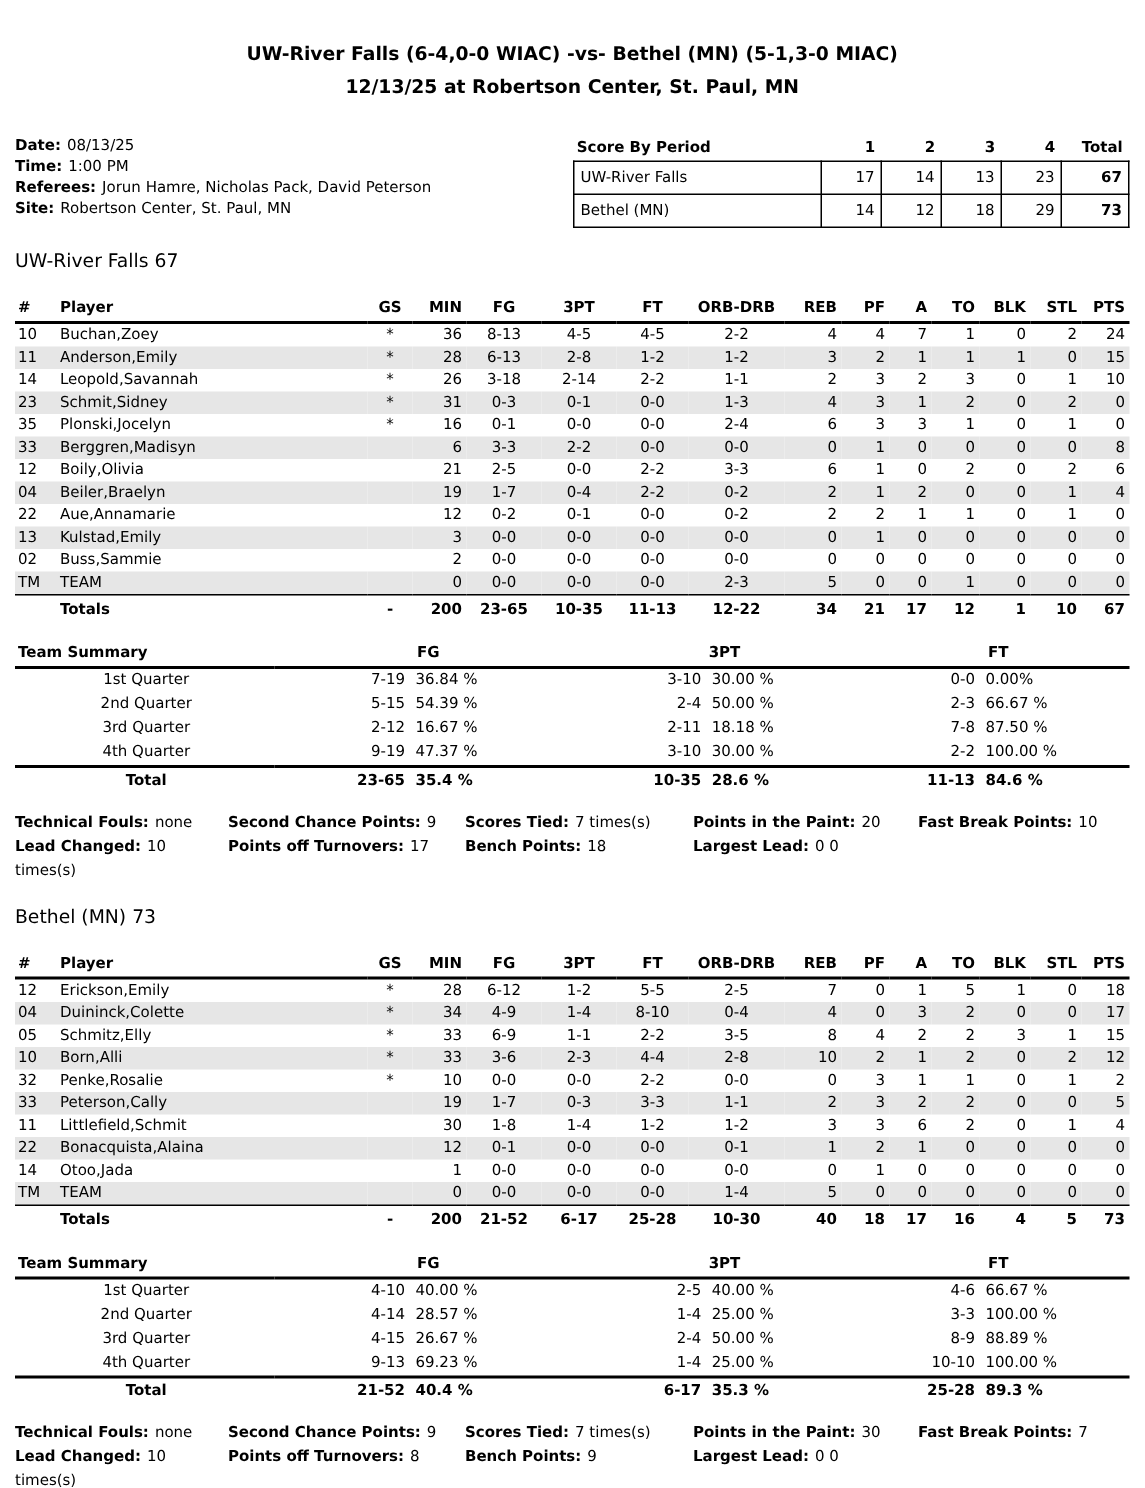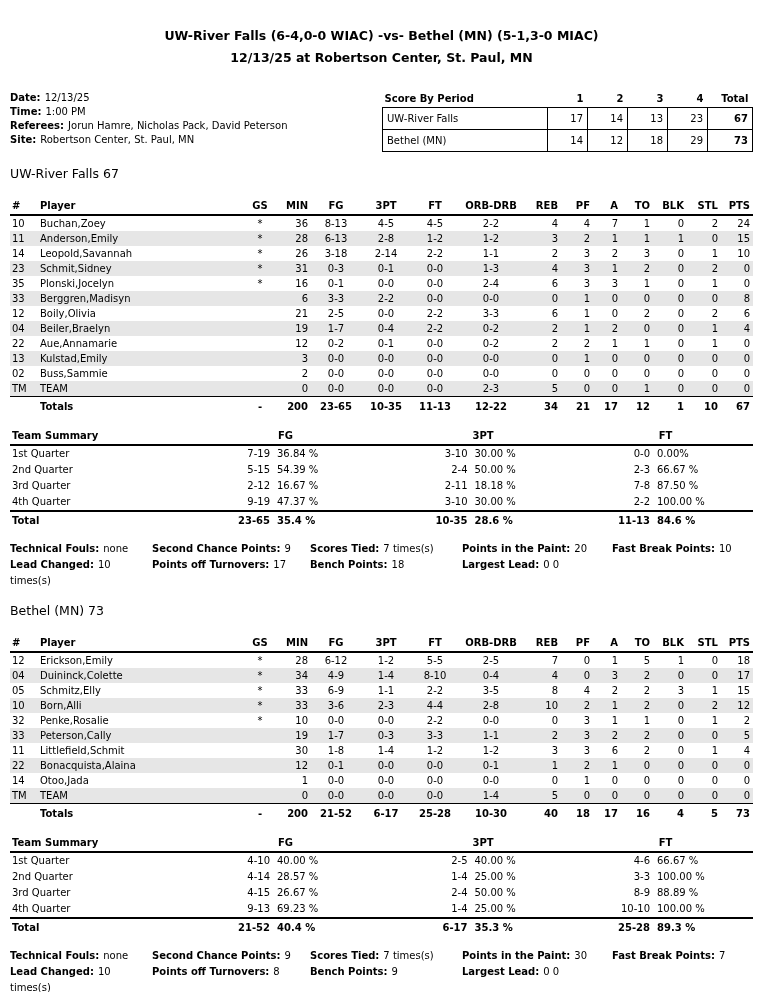--- a/index.html
+++ b/index.html
@@ -63,21 +63,21 @@
   .box-table tfoot td { font-weight: bold; border-top: 1px solid #000; padding: 3px 0 2px 0; }
 
   
   .summary-table { border-collapse: collapse; table-layout: fixed; width: 743px; margin-top: 14px; }
   .summary-table col:nth-child(1){width:173px}
   .summary-table col:nth-child(2){width:205px}
   .summary-table col:nth-child(3){width:190px}
   .summary-table col:nth-child(4){width:175px}
   .summary-table th { font-weight: bold; text-align: center; padding: 1px 0 3px 0; border-bottom: 2px solid #000; }
   .summary-table th.t-left { text-align: left; }
-  .summary-table td { padding: 2px 0; line-height: 12px; }
+  .summary-table td { padding: 2px 0; line-height: 12px; text-align: center; }
   .summary-table td.group { text-align: center; }
   .frac { display: inline-block; min-width: 36px; text-align: right; }
   .pct  { display: inline-block; min-width: 60px; text-align: left; margin-left: 7px; }
   .summary-table tfoot td { font-weight: bold; border-top: 2px solid #000; padding: 3px 0 2px 0; }
 
   
   .stat-footer { margin-top: 12px; }
   .stat-row { display: grid; grid-template-columns: 142px 158px 152px 150px 1fr; line-height: 16px; }
 </style>
 </head>
@@ -86,21 +86,21 @@
 <div class="page">
 
   <header class="title-block">
     <div class="title">UW-River Falls (6-4,0-0 WIAC) -vs- Bethel (MN) (5-1,3-0 MIAC)</div>
     <div class="title">12/13/25 at Robertson Center, St. Paul, MN</div>
   </header>
 
   <section class="top-row">
     <div class="game-info">
 
-        <div class="info-line"><span class="b">Date:</span><span>12/13/25</span></div>
+        <div class="info-line"><span class="b">Date:</span><span>08/13/25</span></div>
 
         <div class="info-line"><span class="b">Time:</span><span>1:00 PM</span></div>
 
 
         <div class="info-line"><span class="b">Referees:</span><span>Jorun Hamre, Nicholas Pack, David Peterson</span></div>
 
         <div class="info-line"><span class="b">Site:</span><span>Robertson Center, St. Paul, MN</span></div>
       </div>
 
     <table class="score-table">

